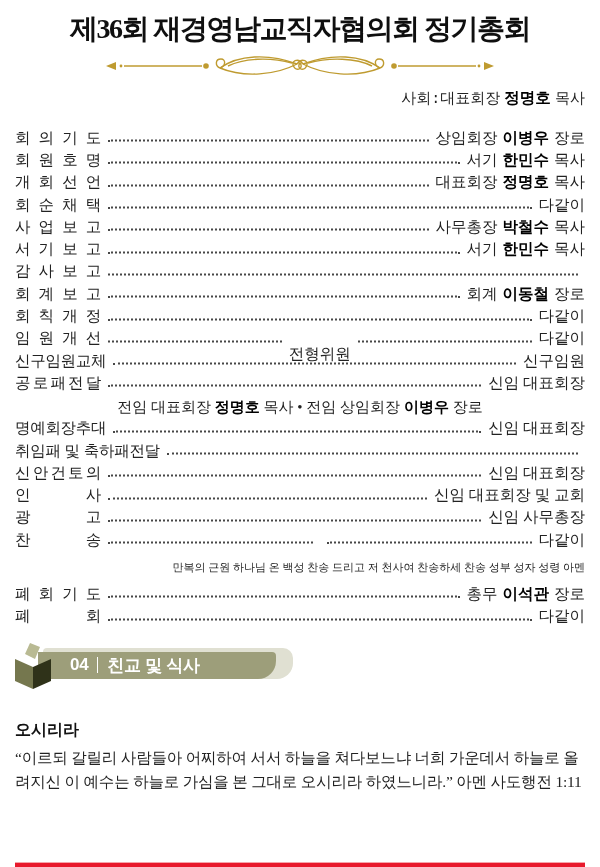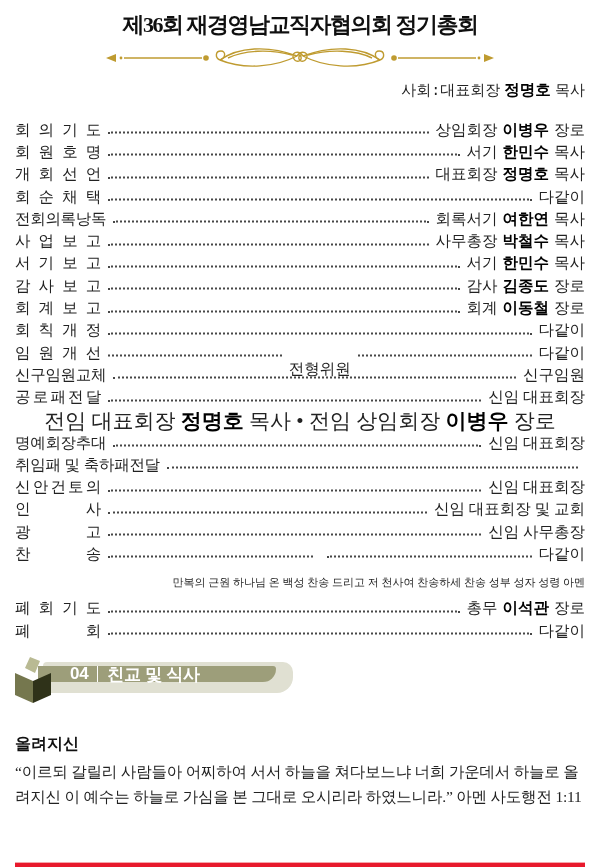--- a/index.html
+++ b/index.html
@@ -6,51 +6,51 @@
   body{
     width:600px;height:867px;background:#ffffff;position:relative;overflow:hidden;
     font-family:"Liberation Sans","DejaVu Sans",sans-serif;color:#1c1c1c;
     --gold:#bf9b30; --banner:#9d9e7a; --banner-light:#e0e0d2;
     --book-left:#75774e; --book-right:#2f3219; --book-tab:#b9ba93; --red:#e8192c;
   }
   .page{padding:0 15px;position:relative;height:867px;box-sizing:border-box;}
   .serif{font-family:Liberation Mono, monospace;}
   h1.title{
     margin:10px 0 0;text-align:center;font-family:"Liberation Serif","DejaVu Serif",serif;
-    font-size:22px;font-weight:800;letter-spacing:-1.5px;color:#0f0f0f;white-space:nowrap;
+    font-size:28px;font-weight:800;letter-spacing:-1.5px;color:#0f0f0f;white-space:nowrap;
   }
   .divider{ text-align:center;margin-top:3px;height:32px;line-height:0;}
   .moderator{ text-align:right;font-size:15px;margin-top:5px;color:#222;}
   .moderator b{font-size:15.5px;color:#000;}
   .agenda{margin-top:18px;}
   .row{display:flex;align-items:center;height:22.3px;font-size:15.5px;white-space:nowrap;}
   .label{flex:0 0 auto;color:#222;letter-spacing:-0.3px;}
   .label.just{display:inline-flex;justify-content:space-between;width:86px;}
   .leader{flex:1 1 auto;min-width:12px;border-bottom:2px dotted #474747;margin:0 7px;transform:translateY(2.5px);height:0;}
   .mid{flex:0 0 auto;font-family:Liberation Sans, sans-serif;color:#222;margin-top:32px;}
   .right{flex:0 0 auto;color:#222;}
   .right .role{font-family:"Liberation Serif","DejaVu Serif",serif;margin-right:5px;}
   .right .name{font-weight:bold;color:#000;margin-right:5px;letter-spacing:0;}
   .right .plain{font-family:"Liberation Serif","DejaVu Serif",serif;}
   .center-note{
-    text-align:center;font-size:21px;height:23px;line-height:23px;
+    text-align:center;font-size:15px;height:23px;line-height:23px;
     font-family:"Liberation Serif","DejaVu Serif",serif;color:#222;white-space:nowrap;
   }
   .center-note b{font-family:"Liberation Sans","DejaVu Sans",sans-serif;color:#000;}
   .hymn{
     text-align:right;font-family:"Liberation Serif","DejaVu Serif",serif;
     font-size:11px;margin:5px 0;height:22px;line-height:22px;color:#1d1d1d;white-space:nowrap;
   }
   .banner-wrap{position:relative;margin-top:16px;height:46px;width:310px;}
   .banner-light{
     position:absolute;left:28px;top:4px;width:250px;height:31px;
     background:var(--banner-light);border-radius:4px 10px 16px 4px;
   }
   .banner-main{
-    position:absolute;left:23px;top:8px;width:238px;height:16px;
+    position:absolute;left:23px;top:8px;width:238px;height:27px;
     background:var(--banner);border-radius:0 4px 18px 0;color:#fff;
     display:flex;align-items:center;padding-left:32px;box-sizing:border-box;
     font-weight:bold;font-size:17px;letter-spacing:-0.3px;
   }
   .banner-main .sep{display:inline-block;width:1px;height:16px;background:#fff;margin:0 9px;}
   .book{position:absolute;left:-3px;top:-2px;width:42px;height:48px;}
   .bible{margin-top:30px;}
   .bible-h{font-weight:bold;font-size:16px;color:#111;}
   .bible p{
     font-family:"Liberation Serif","DejaVu Serif",serif;font-size:15.5px;
@@ -134,25 +134,20 @@
         <span class="label just">
           <span>회</span>
           <span>순</span>
           <span>채</span>
           <span>택</span>
         </span>
         <span class="leader"></span>
         <span class="right"><span class="plain">다같이</span></span>
       </div>
       <div class="row">
-        <span class="label">전회의록낭독</span>
-        <span class="leader"></span>
-        <span class="right"><span class="role">회록서기</span><span class="name">여한연</span><span class="suffix">목사</span></span>
-      </div>
-      <div class="row">
         <span class="label just">
           <span>사</span>
           <span>업</span>
           <span>보</span>
           <span>고</span>
         </span>
         <span class="leader"></span>
         <span class="right"><span class="role">사무총장</span><span class="name">박철수</span><span class="suffix">목사</span></span>
       </div>
       <div class="row">
@@ -166,21 +161,20 @@
         <span class="right"><span class="role">서기</span><span class="name">한민수</span><span class="suffix">목사</span></span>
       </div>
       <div class="row">
         <span class="label just">
           <span>감</span>
           <span>사</span>
           <span>보</span>
           <span>고</span>
         </span>
         <span class="leader"></span>
-        <span class="right"><span class="role">감사</span><span class="name">김종도</span><span class="suffix">장로</span></span>
       </div>
       <div class="row">
         <span class="label just">
           <span>회</span>
           <span>계</span>
           <span>보</span>
           <span>고</span>
         </span>
         <span class="leader"></span>
         <span class="right"><span class="role">회계</span><span class="name">이동철</span><span class="suffix">장로</span></span>
@@ -298,18 +292,18 @@
       <span>친교 및 식사</span>
     </div>
     <svg class="book" viewBox="0 0 42 48">
       <polygon points="3,17 21,25 21,47 3,39" style="fill:var(--book-left)"></polygon>
       <polygon points="21,25 39,17 39,39 21,47" style="fill:var(--book-right)"></polygon>
       <polygon points="18,1 28,5 23,17 13,12" style="fill:var(--book-tab)"></polygon>
     </svg>
   </div>
 
   <div class="bible">
-    <div class="bible-h">올려지신</div>
+    <div class="bible-h">오시리라</div>
     <p>“이르되 갈릴리 사람들아 어찌하여 서서 하늘을 쳐다보느냐 너희 가운데서 하늘로 올려지신 이 예수는 하늘로 가심을 본 그대로 오시리라 하였느니라.” 아멘 사도행전 1:11</p>
   </div>
 
   <div class="redline"></div>
 </div>
 
 </body></html>

